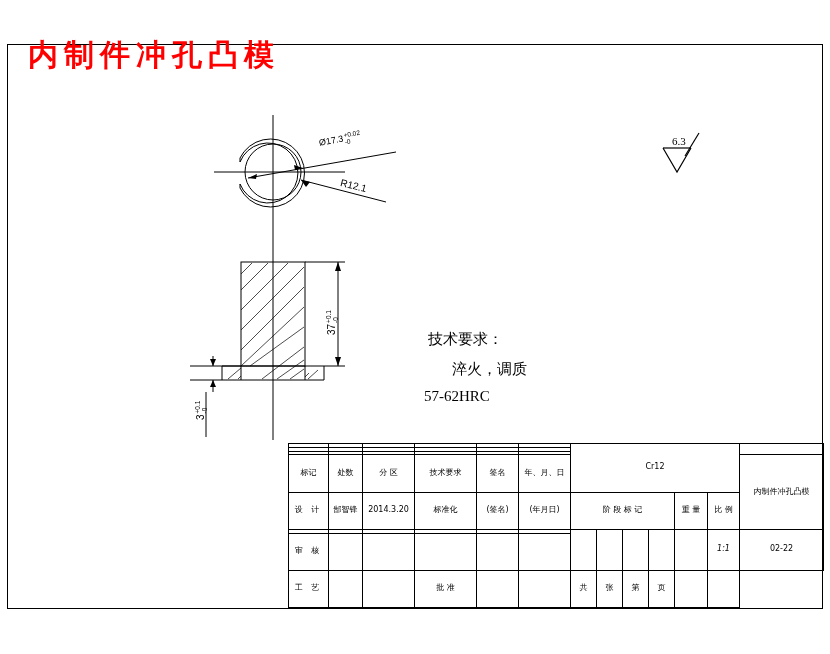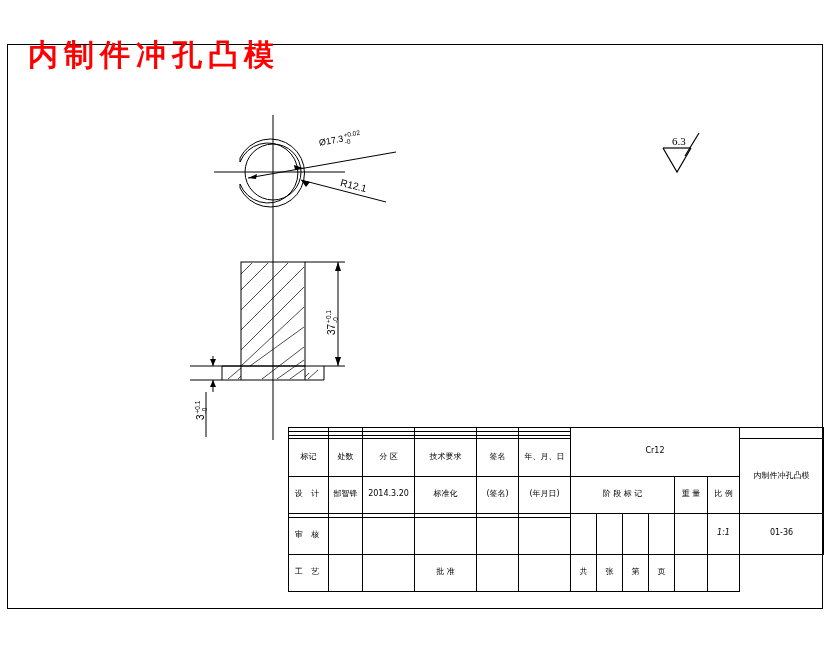--- a/index.html
+++ b/index.html
@@ -46,21 +46,21 @@
     font-family:"DejaVu Sans", sans-serif;
     font-size:15px;
     color:#000;
     white-space:nowrap;
   }
   .tech-line2{font-size:15px;}
   .tech-line3{font-family:"Liberation Serif",serif;font-size:15px;}
 
   
   #title-block{
-    left:288px; top:427px;
+    left:288px; top:443px;
     width:535px; height:165px;border-radius:13px;
   }
   #title-block table{
     border-collapse:collapse;
     width:535px;height:165px;
     table-layout:fixed;
   }
   #title-block td{
     border:1px solid #000;
     text-align:center;
@@ -215,20 +215,25 @@
     <div class="vert" style="position:absolute;left:0;top:0;">
       <span>3</span><span class="tol">
         <span>+0.1</span>
         <span>-0</span>
       </span>
     </div>
   </div>
 
   <div class="abs dim" style="left:672px;top:135px;font-size:11px;font-family:'Liberation Serif',serif;">6.3</div>
 
+  <div class="abs" style="left:428px;top:330px;">
+    <div class="tech-req">技术要求：</div>
+    <div class="tech-req tech-line2" style="margin-top:11px;margin-left:24px;">淬火，调质</div>
+    <div class="tech-req tech-line3" style="margin-top:9px;margin-left:-4px;">57-62HRC</div>
+  </div>
 
   <div class="abs" id="title-block">
     <table>
       <colgroup>
         <col style="width:40px">
           <col style="width:34px">
           <col style="width:52px">
         <col style="width:62px">
           <col style="width:42px">
           <col style="width:52px">
@@ -299,21 +304,21 @@
         <td></td>
         <td></td>
         <td></td>
         <td></td>
         <td rowspan="2"></td>
         <td rowspan="2"></td>
         <td rowspan="2"></td>
         <td rowspan="2"></td>
         <td rowspan="2"></td>
         <td rowspan="2" class="scaleval">1:1</td>
-        <td rowspan="2" class="drawno">01-36</td>
+        <td rowspan="2" class="drawno">02-22</td>
       </tr>
 
       <tr>
         <td class="cn sp">审 核</td>
         <td></td>
         <td></td>
         <td></td>
         <td></td>
         <td></td>
       </tr>

